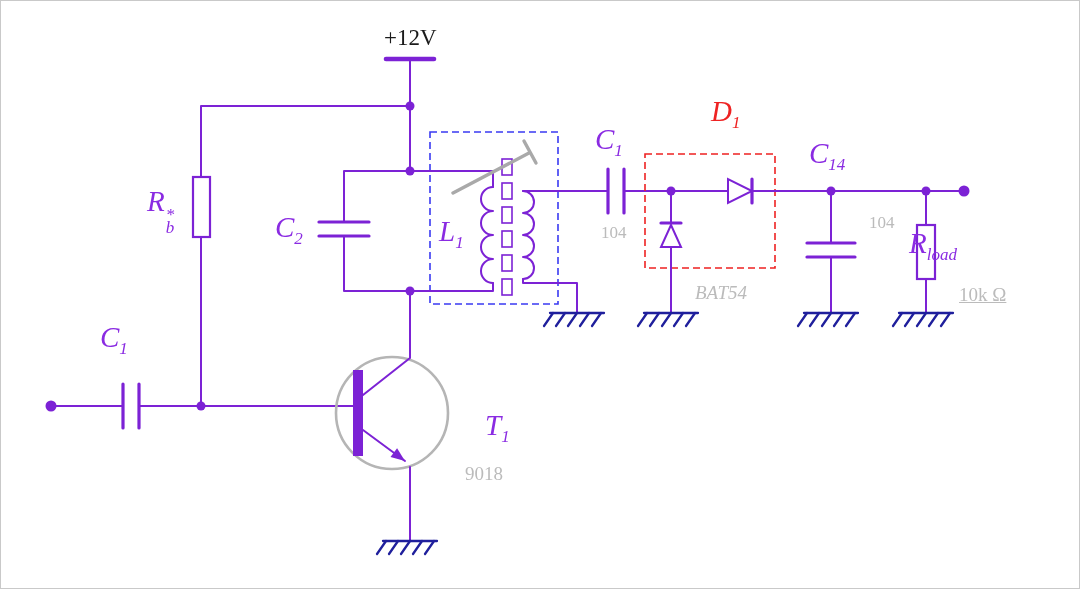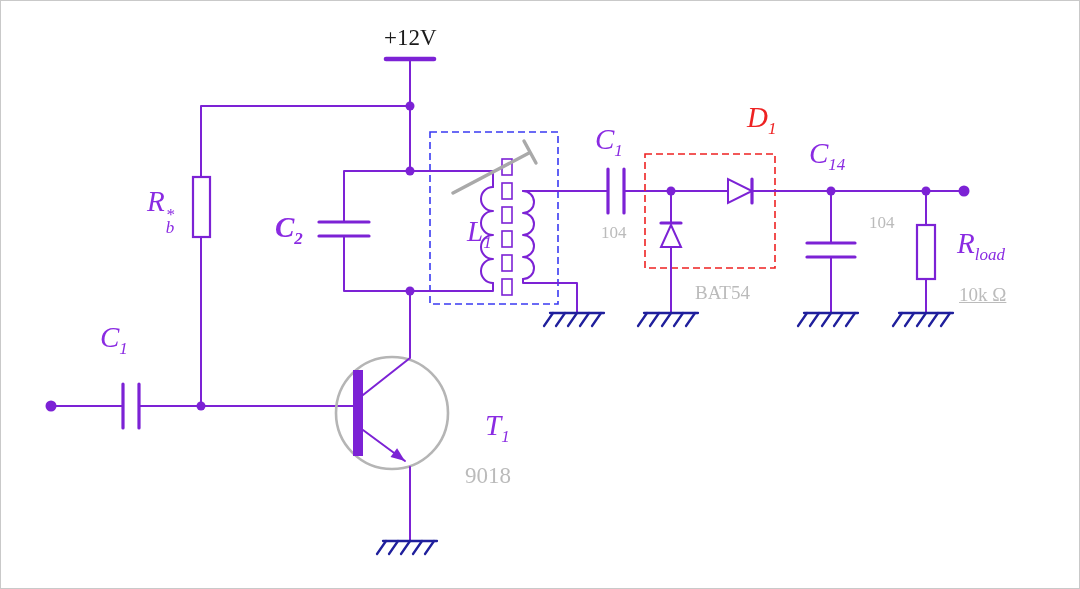--- a/index.html
+++ b/index.html
@@ -23,21 +23,21 @@
   .slug{stroke:var(--slug);stroke-width:3.4;fill:none;stroke-linecap:round;}
   .bluebox{stroke:var(--blue);stroke-width:1.6;fill:none;stroke-dasharray:7 4;}
   .redbox{stroke:var(--red);stroke-width:1.6;fill:none;stroke-dasharray:7 4;}
   .gnd{stroke:var(--ground);stroke-width:2.3;fill:none;stroke-linecap:round;}
   
   .lbl{position:absolute;white-space:nowrap;}
   .lblc{font-size:29px;font-style:italic;color:var(--label);}
   .lblc sub{font-size:17px;line-height:0;}
   .lblg{font-size:19px;font-style:normal;color:var(--gray);}
   .lblg.small{font-size:17px;}
-  .lblg.big{font-size:23px;}
+  .lblg.big{font-size:19px;}
   .lbld{font-size:23px;color:var(--dark);}
   .lblr{color:var(--red);}
   .stack{display:inline-flex;flex-direction:column;font-size:17px;line-height:0.78;vertical-align:-9px;margin-left:1px;font-style:italic;}
 </style>
 </head>
 <body>
 
 <div class="page">
 
   <svg width="1080" height="589" viewBox="0 0 1080 589">
@@ -156,32 +156,32 @@
 
   <span class="lbl lbld" style="left:383px;top:24px;">+12V</span>
 
   <span class="lbl lblc" style="left:146px;top:184px;"><i>R</i><span class="stack">
         <span>*</span>
         <span>b</span>
       </span></span>
 
   <span class="lbl lblc" style="left:99px;top:320px;"><i>C</i><sub>1</sub></span>
 
-  <span class="lbl lblc" style="left:274px;top:210px;font-weight:bold;"><i>C</i><sub>2</sub></span>
+  <span class="lbl lblc" style="left:274px;top:210px;"><i>C</i><sub>2</sub></span>
 
-  <span class="lbl lblc" style="left:438px;top:214px;margin-left:28px;"><i>L</i><sub>1</sub></span>
+  <span class="lbl lblc" style="left:438px;top:214px;"><i>L</i><sub>1</sub></span>
 
   <span class="lbl lblc" style="left:484px;top:408px;"><i>T</i><sub>1</sub></span>
   <span class="lbl lblg big" style="left:464px;top:462px;">9018</span>
 
   <span class="lbl lblc" style="left:594px;top:122px;"><i>C</i><sub>1</sub></span>
   <span class="lbl lblg small" style="left:600px;top:222px;">104</span>
 
-  <span class="lbl lblc lblr" style="left:710px;top:100px;color:var(--red);margin-left:36px;"><i>D</i><sub>1</sub></span>
-  <span class="lbl lblg" style="left:694px;top:281px;">BAT54</span>
+  <span class="lbl lblc lblr" style="left:710px;top:94px;color:var(--red);"><i>D</i><sub>1</sub></span>
+  <span class="lbl lblg" style="left:694px;top:281px;font-style:italic;">BAT54</span>
 
   <span class="lbl lblc" style="left:808px;top:136px;"><i>C</i><sub>14</sub></span>
   <span class="lbl lblg small" style="left:868px;top:212px;">104</span>
 
-  <span class="lbl lblc" style="left:956px;top:226px;"><i>R</i><sub>load</sub></span>
+  <span class="lbl lblc" style="left:908px;top:226px;"><i>R</i><sub>load</sub></span>
   <span class="lbl lblg" style="left:958px;top:283px;text-decoration:underline;">10k Ω</span>
 
 </div>
 
 </body></html>

